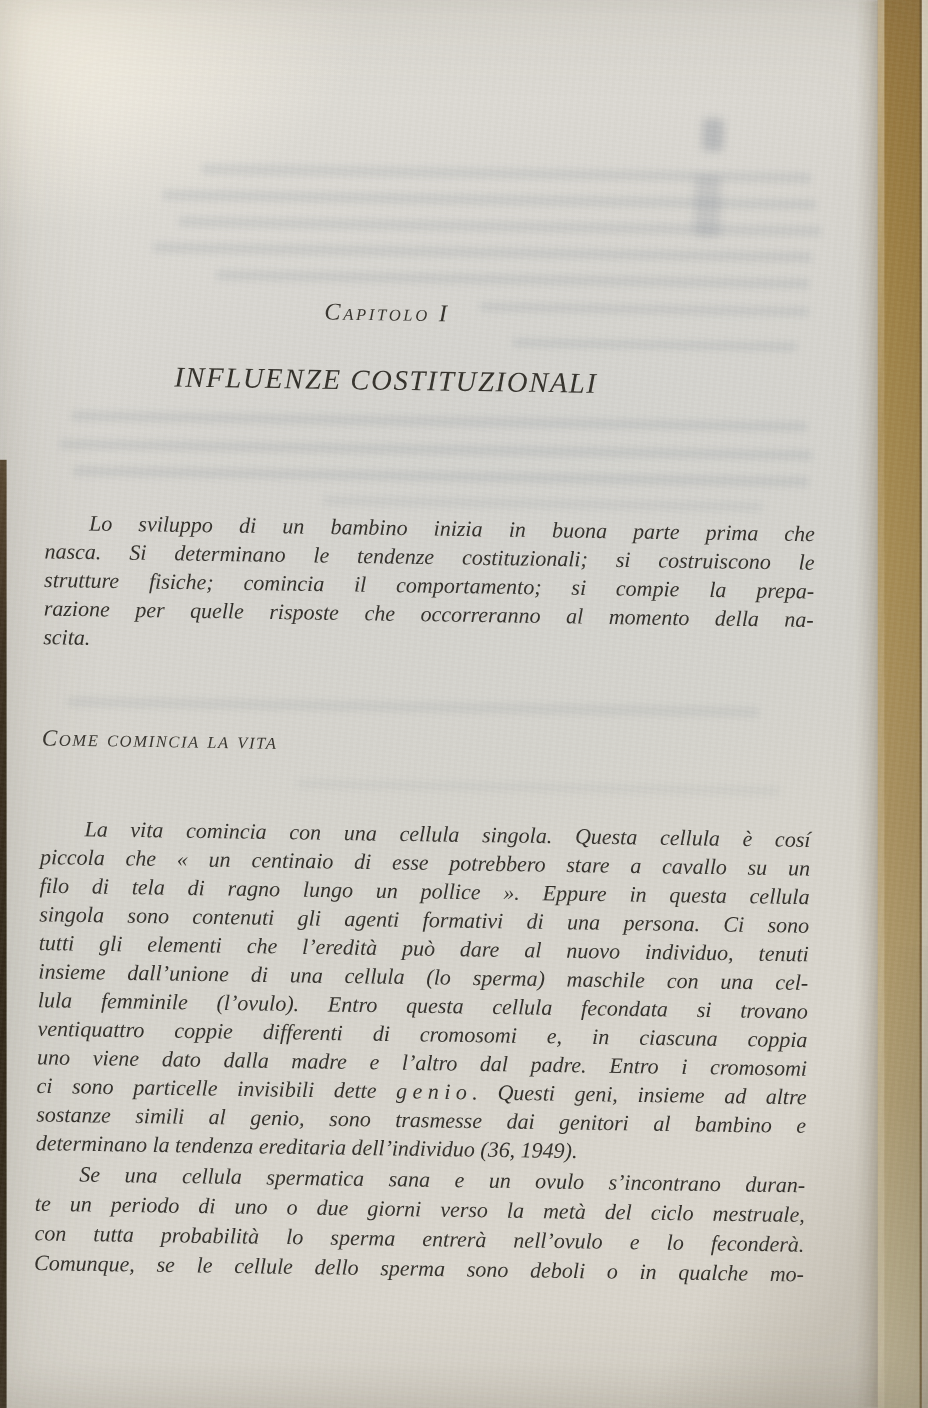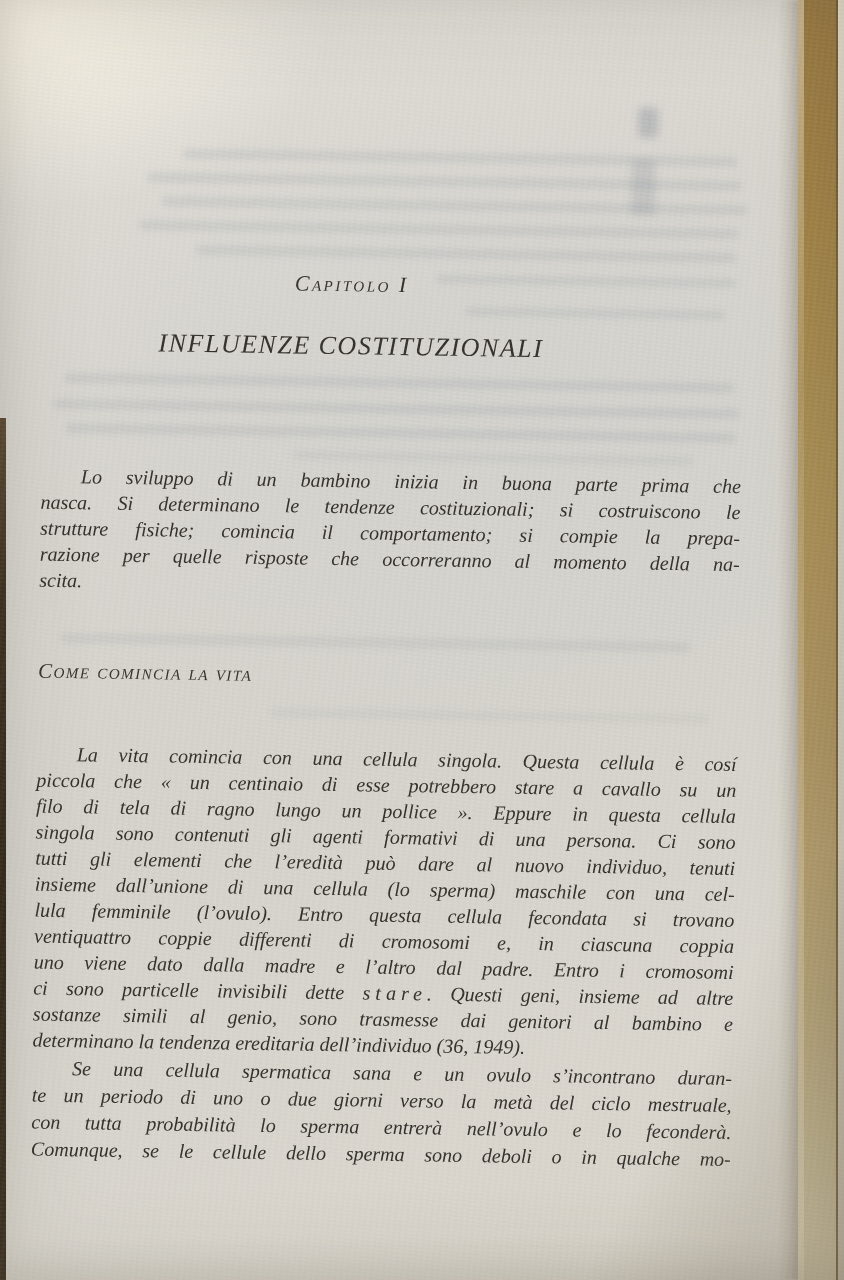--- a/index.html
+++ b/index.html
@@ -109,21 +109,21 @@
         <div class="tline">singola sono contenuti gli agenti formativi di una persona. Ci sono</div>
         <div class="tline">tutti gli elementi che l’eredità può dare al nuovo individuo, tenuti</div>
         <div class="tline">insieme dall’unione di una cellula (lo sperma) maschile con una cel-</div>
         <div class="tline">lula femminile (l’ovulo). Entro questa cellula fecondata si trovano</div>
         <div class="tline">ventiquattro coppie differenti di cromosomi e, in ciascuna coppia</div>
         <div class="tline">uno viene dato dalla madre e l’altro dal padre. Entro i cromosomi</div>
       </div>
 
     <div id="para2-line10">
       <div class="tline">
-        <span>ci sono particelle invisibili dette </span><span class="em-spaced">stare</span><span>. Questi geni, insieme ad altre</span>
+        <span>ci sono particelle invisibili dette </span><span class="em-spaced">genio</span><span>. Questi geni, insieme ad altre</span>
       </div>
     </div>
 
     <div class="para" id="para2b">
         <div class="tline">sostanze simili al genio, sono trasmesse dai genitori al bambino e</div>
         <div class="tline last-left">determinano la tendenza ereditaria dell’individuo (36, 1949).</div>
       </div>
 
     <div class="para p3" id="para3">
         <div class="tline indent">Se una cellula spermatica sana e un ovulo s’incontrano duran-</div>

